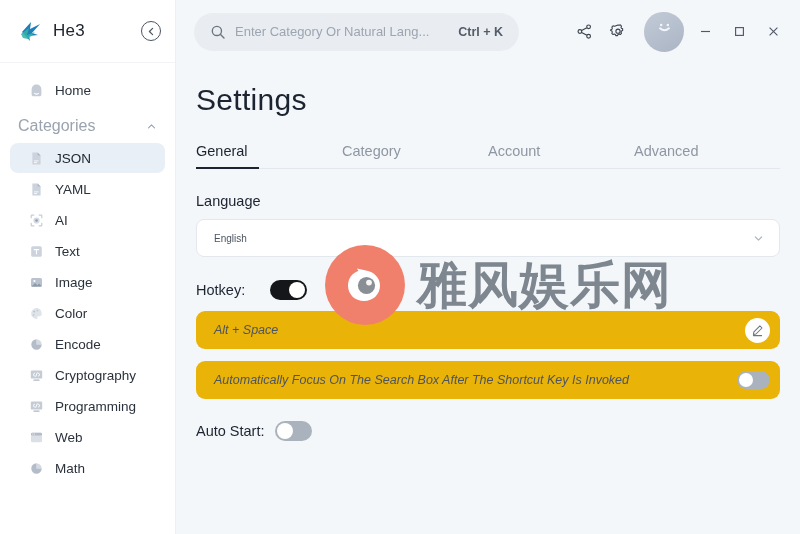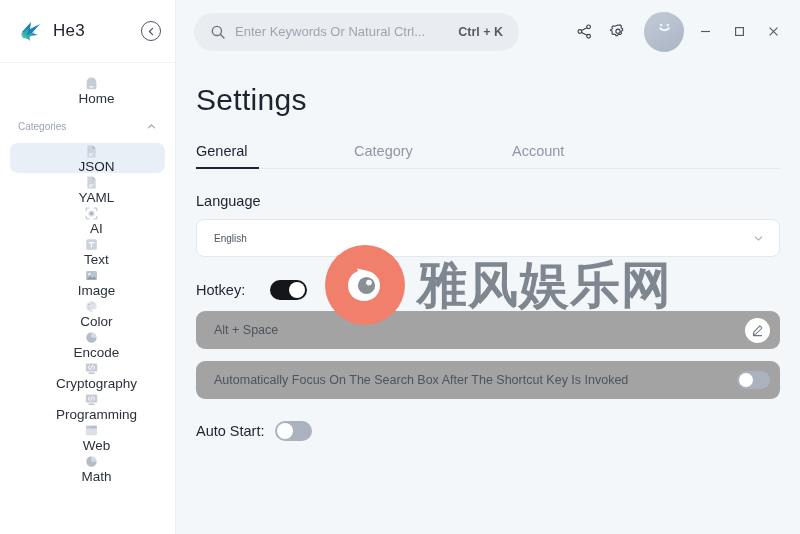--- a/index.html
+++ b/index.html
@@ -63,37 +63,36 @@
   .nav-item {
     display: flex;
     align-items: center;
     height: 30px;
     margin: 1px 10px;
     padding: 0 0 0 18px;
     border-radius: 8px;
     cursor: pointer;
     color: #2b323c;
     font-size: 13.5px;
-    flex-direction: column;
   }
   .nav-item .ico {
     width: 16px; height: 16px; flex: 0 0 16px;
     margin-right: 11px;
     display: flex; align-items: center; justify-content: center;
   }
   .nav-item.active { background: #e9eff7; }
   .nav-item.active .lbl { color: #1d232c; }
 
   .cat-header {
     display: flex;
     align-items: center;
     height: 28px;
     margin: 7px 10px 3px;
     padding: 0 8px 0 8px;
-    font-size: 10px;
+    font-size: 16px;
     color: #9aa3ae;
     cursor: pointer;
   }
   .cat-header .lbl { flex: 1; }
 
   
   #main {
     flex: 1;
     height: 534px;
     background: #f4f7fa;
@@ -236,27 +235,28 @@
     position: absolute;
     top: 2px;
     width: 16px; height: 16px;
     background: #fff;
     border-radius: 50%;
   }
   .toggle.on  .knob { right: 2px; }
   .toggle.off .knob { left: 2px; }
 
   .panel {
-    background: #a3a3a3;
+    background: #eab308;
     border-radius: 9px;
     height: 38px;
     display: flex;
     align-items: center;
     padding: 0 10px 0 18px;
     margin-bottom: 12px;
+    font-style: italic;
   }
   .panel-text { font-size: 12.5px; color: #4c545f; flex: 1; }
 
   .edit-circle {
     width: 25px; height: 25px;
     border-radius: 50%;
     background: #ffffff;
     display: flex; align-items: center; justify-content: center;
     cursor: pointer;
     flex: 0 0 25px;
@@ -484,21 +484,21 @@
 
   <div id="main">
 
     <div class="titlebar">
 
       <div class="search-box">
         <svg width="16" height="16" viewBox="0 0 16 16">
           <circle cx="6.9" cy="6.9" r="4.6" fill="none" stroke="#6b737e" stroke-width="1.35"></circle>
           <line x1="10.3" y1="10.3" x2="14" y2="14" stroke="#6b737e" stroke-width="1.35" stroke-linecap="round"></line>
         </svg>
-        <span class="search-ph">Enter Keywords Or Natural Ctrl...</span>
+        <span class="search-ph">Enter Category Or Natural Lang...</span>
         <span class="search-kbd">Ctrl + K</span>
       </div>
 
       <span class="title-spacer"></span>
 
       <span class="tb-icon">
         <svg width="17" height="17" viewBox="0 0 17 17">
           <circle cx="12.6" cy="3.8" r="1.85" fill="none" stroke="#3b424d" stroke-width="1.15"></circle>
           <circle cx="3.9" cy="8.5" r="1.85" fill="none" stroke="#3b424d" stroke-width="1.15"></circle>
           <circle cx="12.6" cy="13.2" r="1.85" fill="none" stroke="#3b424d" stroke-width="1.15"></circle>
@@ -544,20 +544,21 @@
     </div>
 
     <div class="content">
 
       <div class="page-title">Settings</div>
 
       <div class="tabs">
         <div class="tab active">General</div>
         <div class="tab">Category</div>
         <div class="tab">Account</div>
+        <div class="tab">Advanced</div>
       </div>
 
       <div class="field-label">Language</div>
 
       <div class="select-box">
         <span class="select-val">English</span>
         <svg width="13" height="13" viewBox="0 0 13 13">
           <polyline points="3.4,5 6.5,8.1 9.6,5" fill="none" stroke="#aeb6c0" stroke-width="1.2" stroke-linecap="round" stroke-linejoin="round"></polyline>
         </svg>
       </div>

